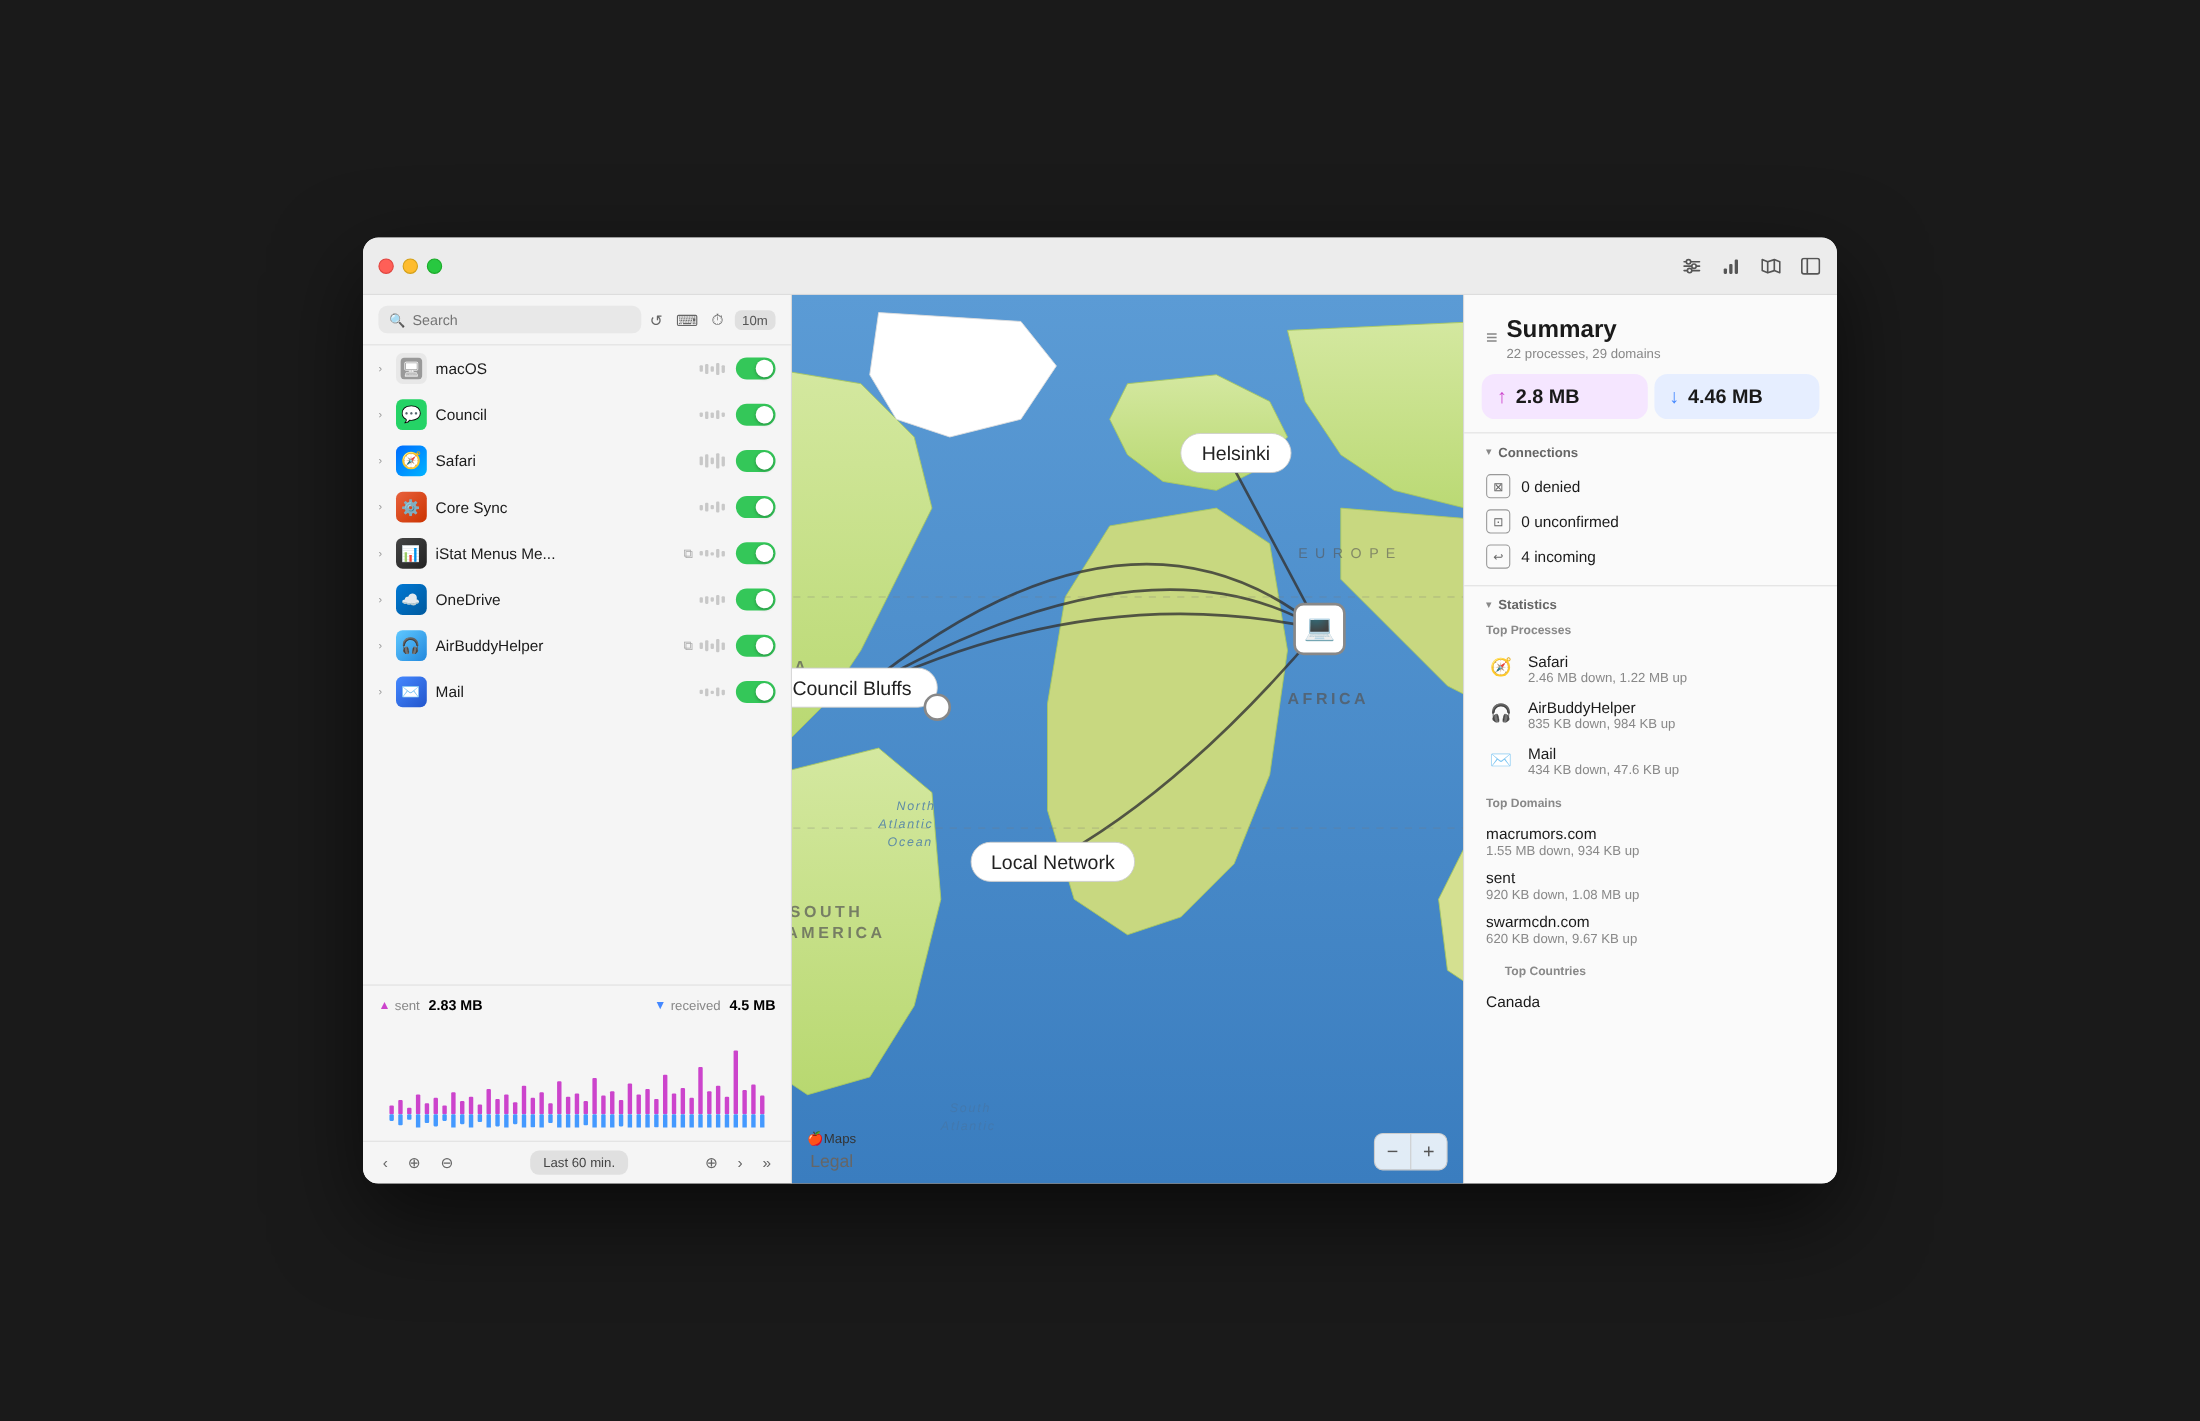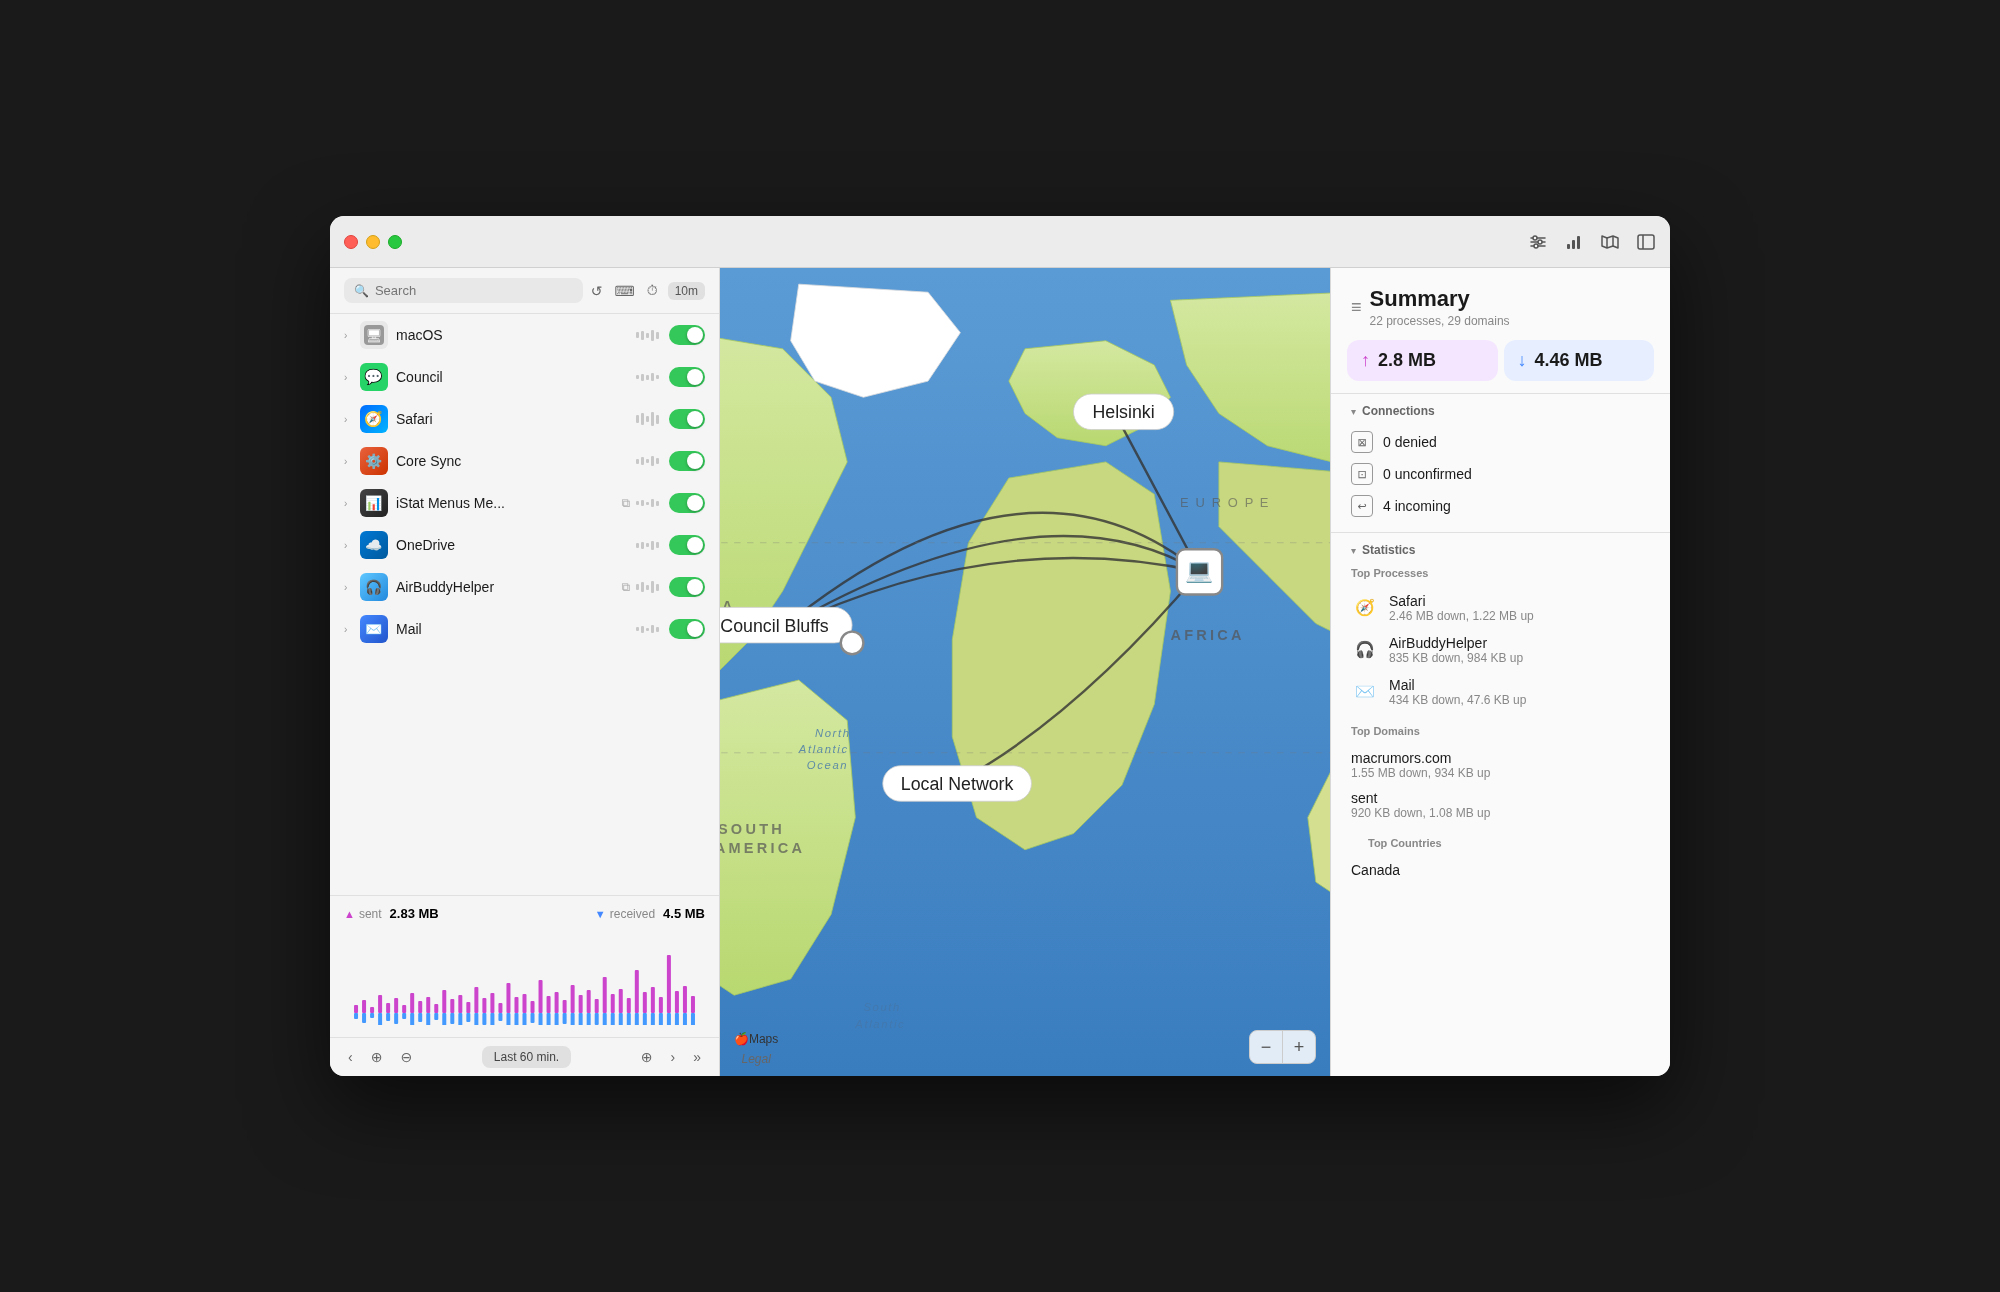--- a/index.html
+++ b/index.html
@@ -866,21 +866,21 @@
 
         <rect x="394" y="174" width="28" height="28" rx="5" fill="white" stroke="#888" stroke-width="1.5"></rect>
         <text x="408" y="192" text-anchor="middle" font-size="14" fill="#555">💻</text>
 
         <line x1="0" y1="170" x2="600" y2="170" stroke="#777" stroke-width="0.5" stroke-dasharray="4,4" opacity="0.4"></line>
         <line x1="0" y1="300" x2="600" y2="300" stroke="#777" stroke-width="0.5" stroke-dasharray="4,4" opacity="0.4"></line>
       </svg>
 
       <div style="position:absolute;bottom:10px;left:14px;display:flex;gap:6px;align-items:center;flex-direction:column;">
         <span style="font-size:12px;color:#333;">🍎Maps</span>
-        <span style="font-size:12px;color:#666;cursor:pointer;font-style:italic;">Legal</span>
+        <span style="font-size:16px;color:#666;cursor:pointer;">Legal</span>
       </div>
       <div class="map-zoom-controls">
         <div class="zoom-btn">−</div>
         <div class="zoom-divider"></div>
         <div class="zoom-btn">+</div>
       </div>
     </div>
 
     <div class="right-panel">
       <div class="panel-header">
@@ -964,20 +964,24 @@
         <div class="domain-item">
           <div class="domain-name">macrumors.com</div>
           <div class="domain-stats">1.55 MB down, 934 KB up</div>
         </div>
 
         <div class="domain-item">
           <div class="domain-name">sent</div>
           <div class="domain-stats">920 KB down, 1.08 MB up</div>
         </div>
 
+        <div class="domain-item">
+          <div class="domain-name">swarmcdn.com</div>
+          <div class="domain-stats">620 KB down, 9.67 KB up</div>
+        </div>
 
         <div class="stats-label" style="margin-top:12px;margin-left:17px;">Top Countries</div>
 
 
         <div class="domain-item">
           <div class="domain-name">Canada</div>
         </div>
       </div>
     </div>
   </div>

